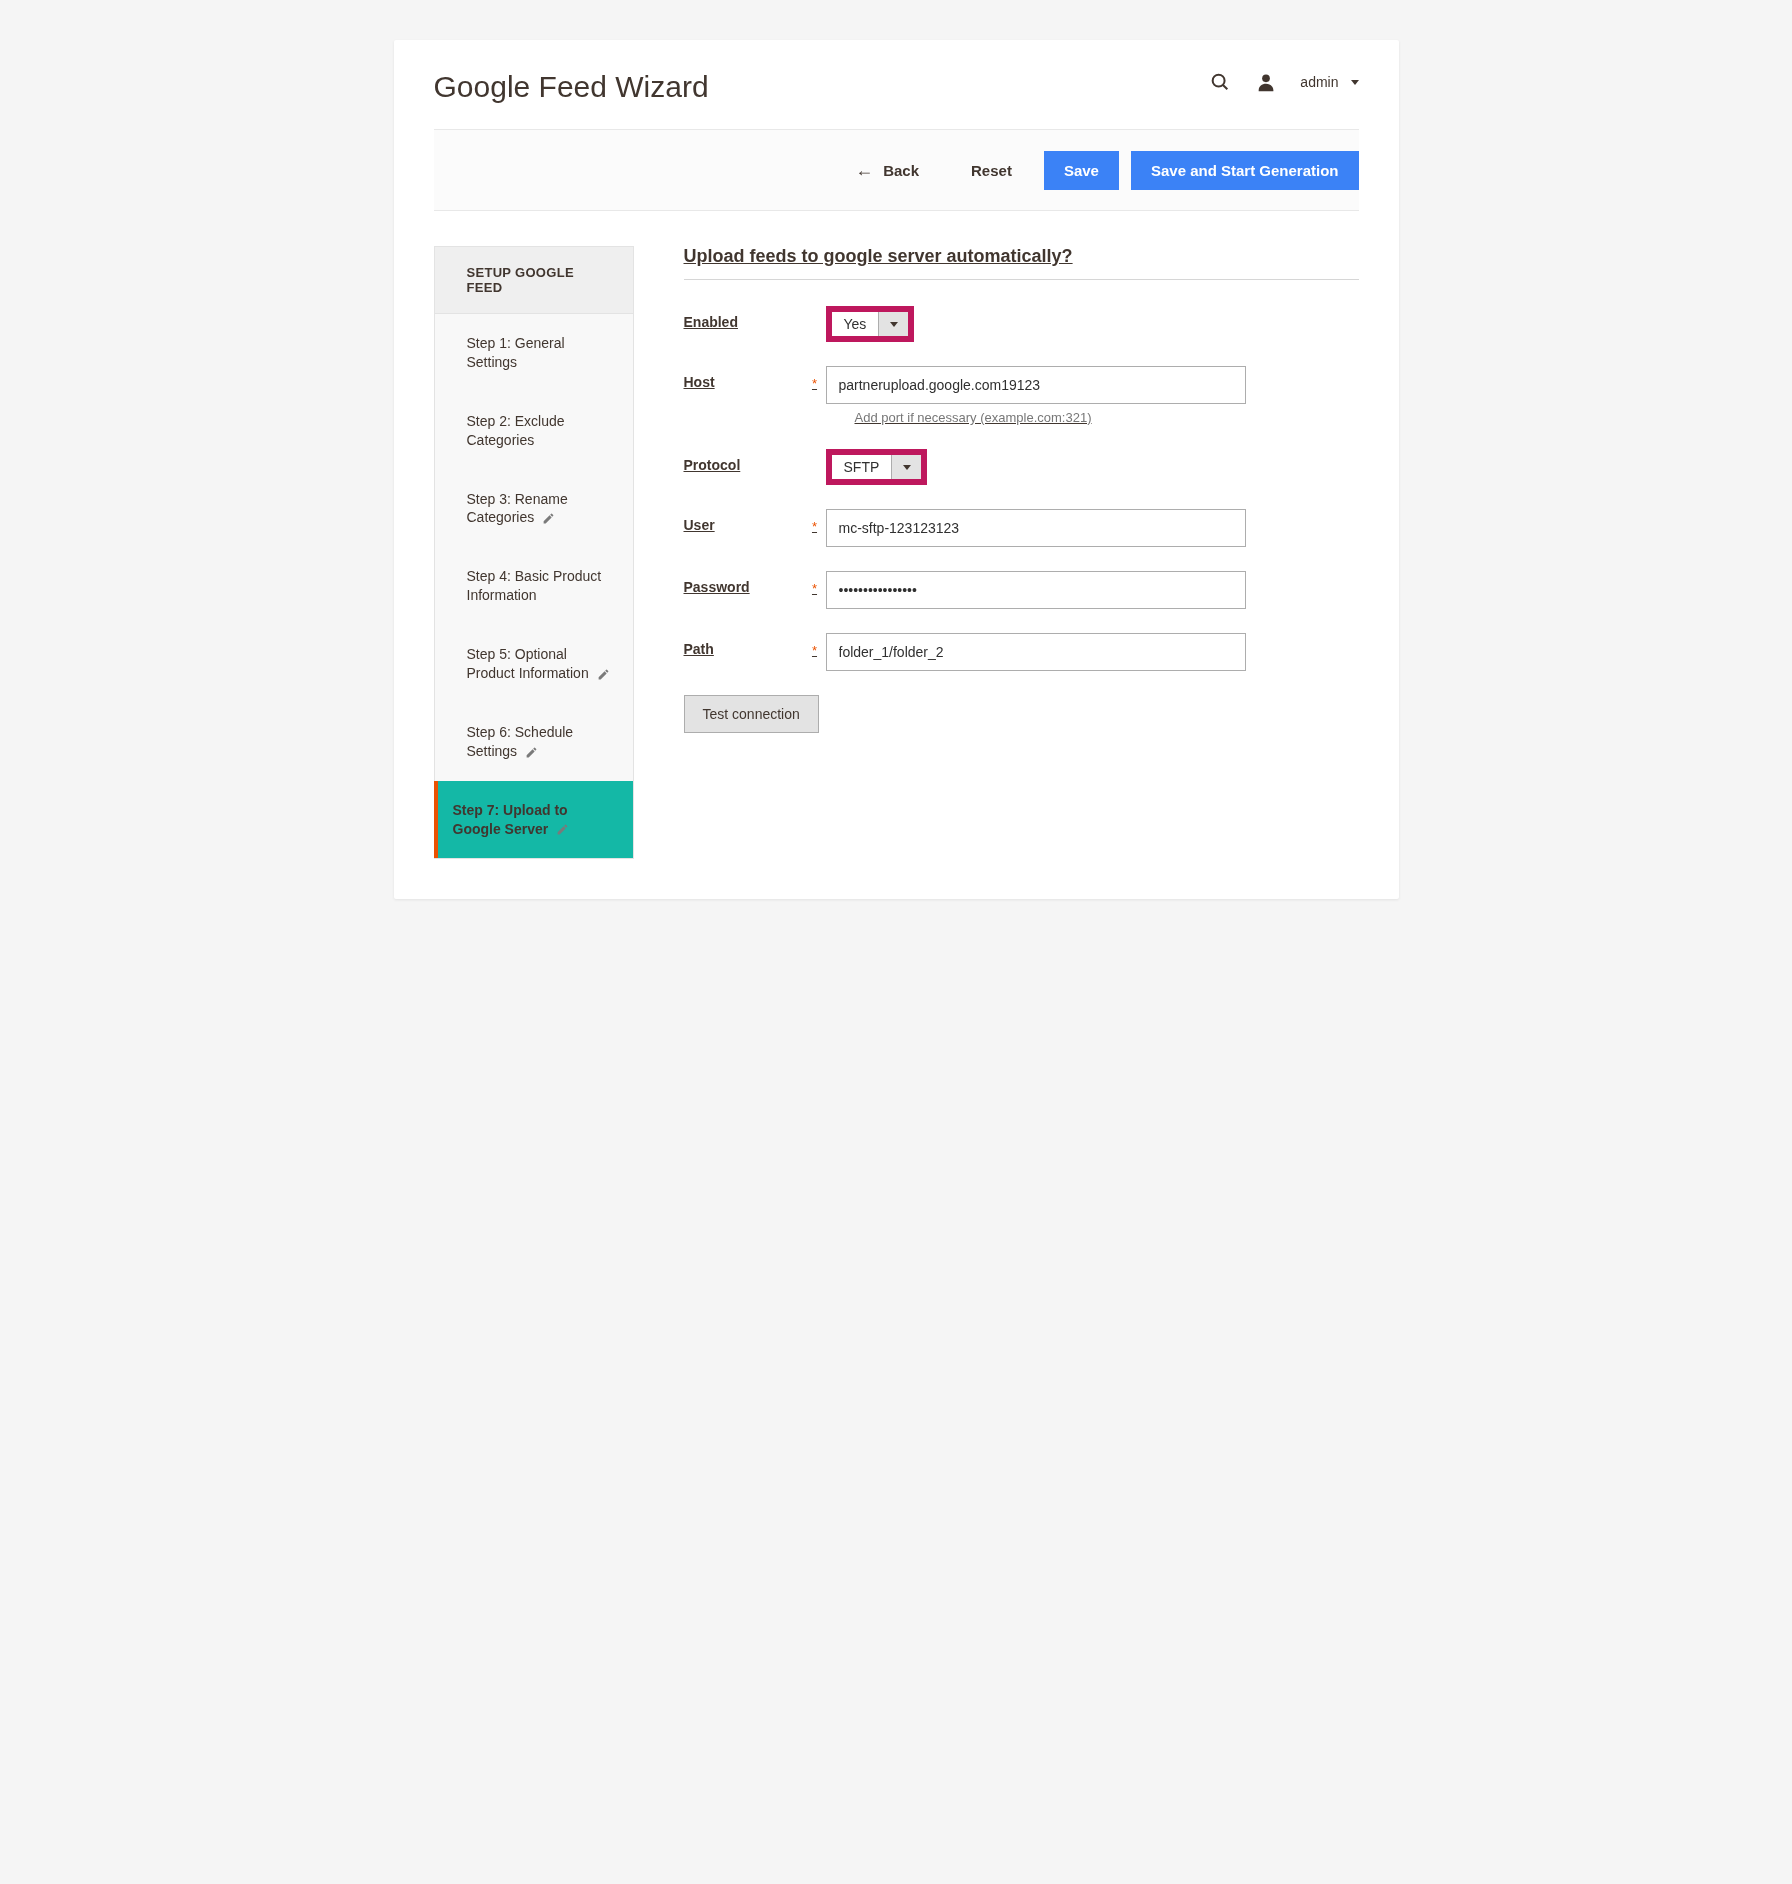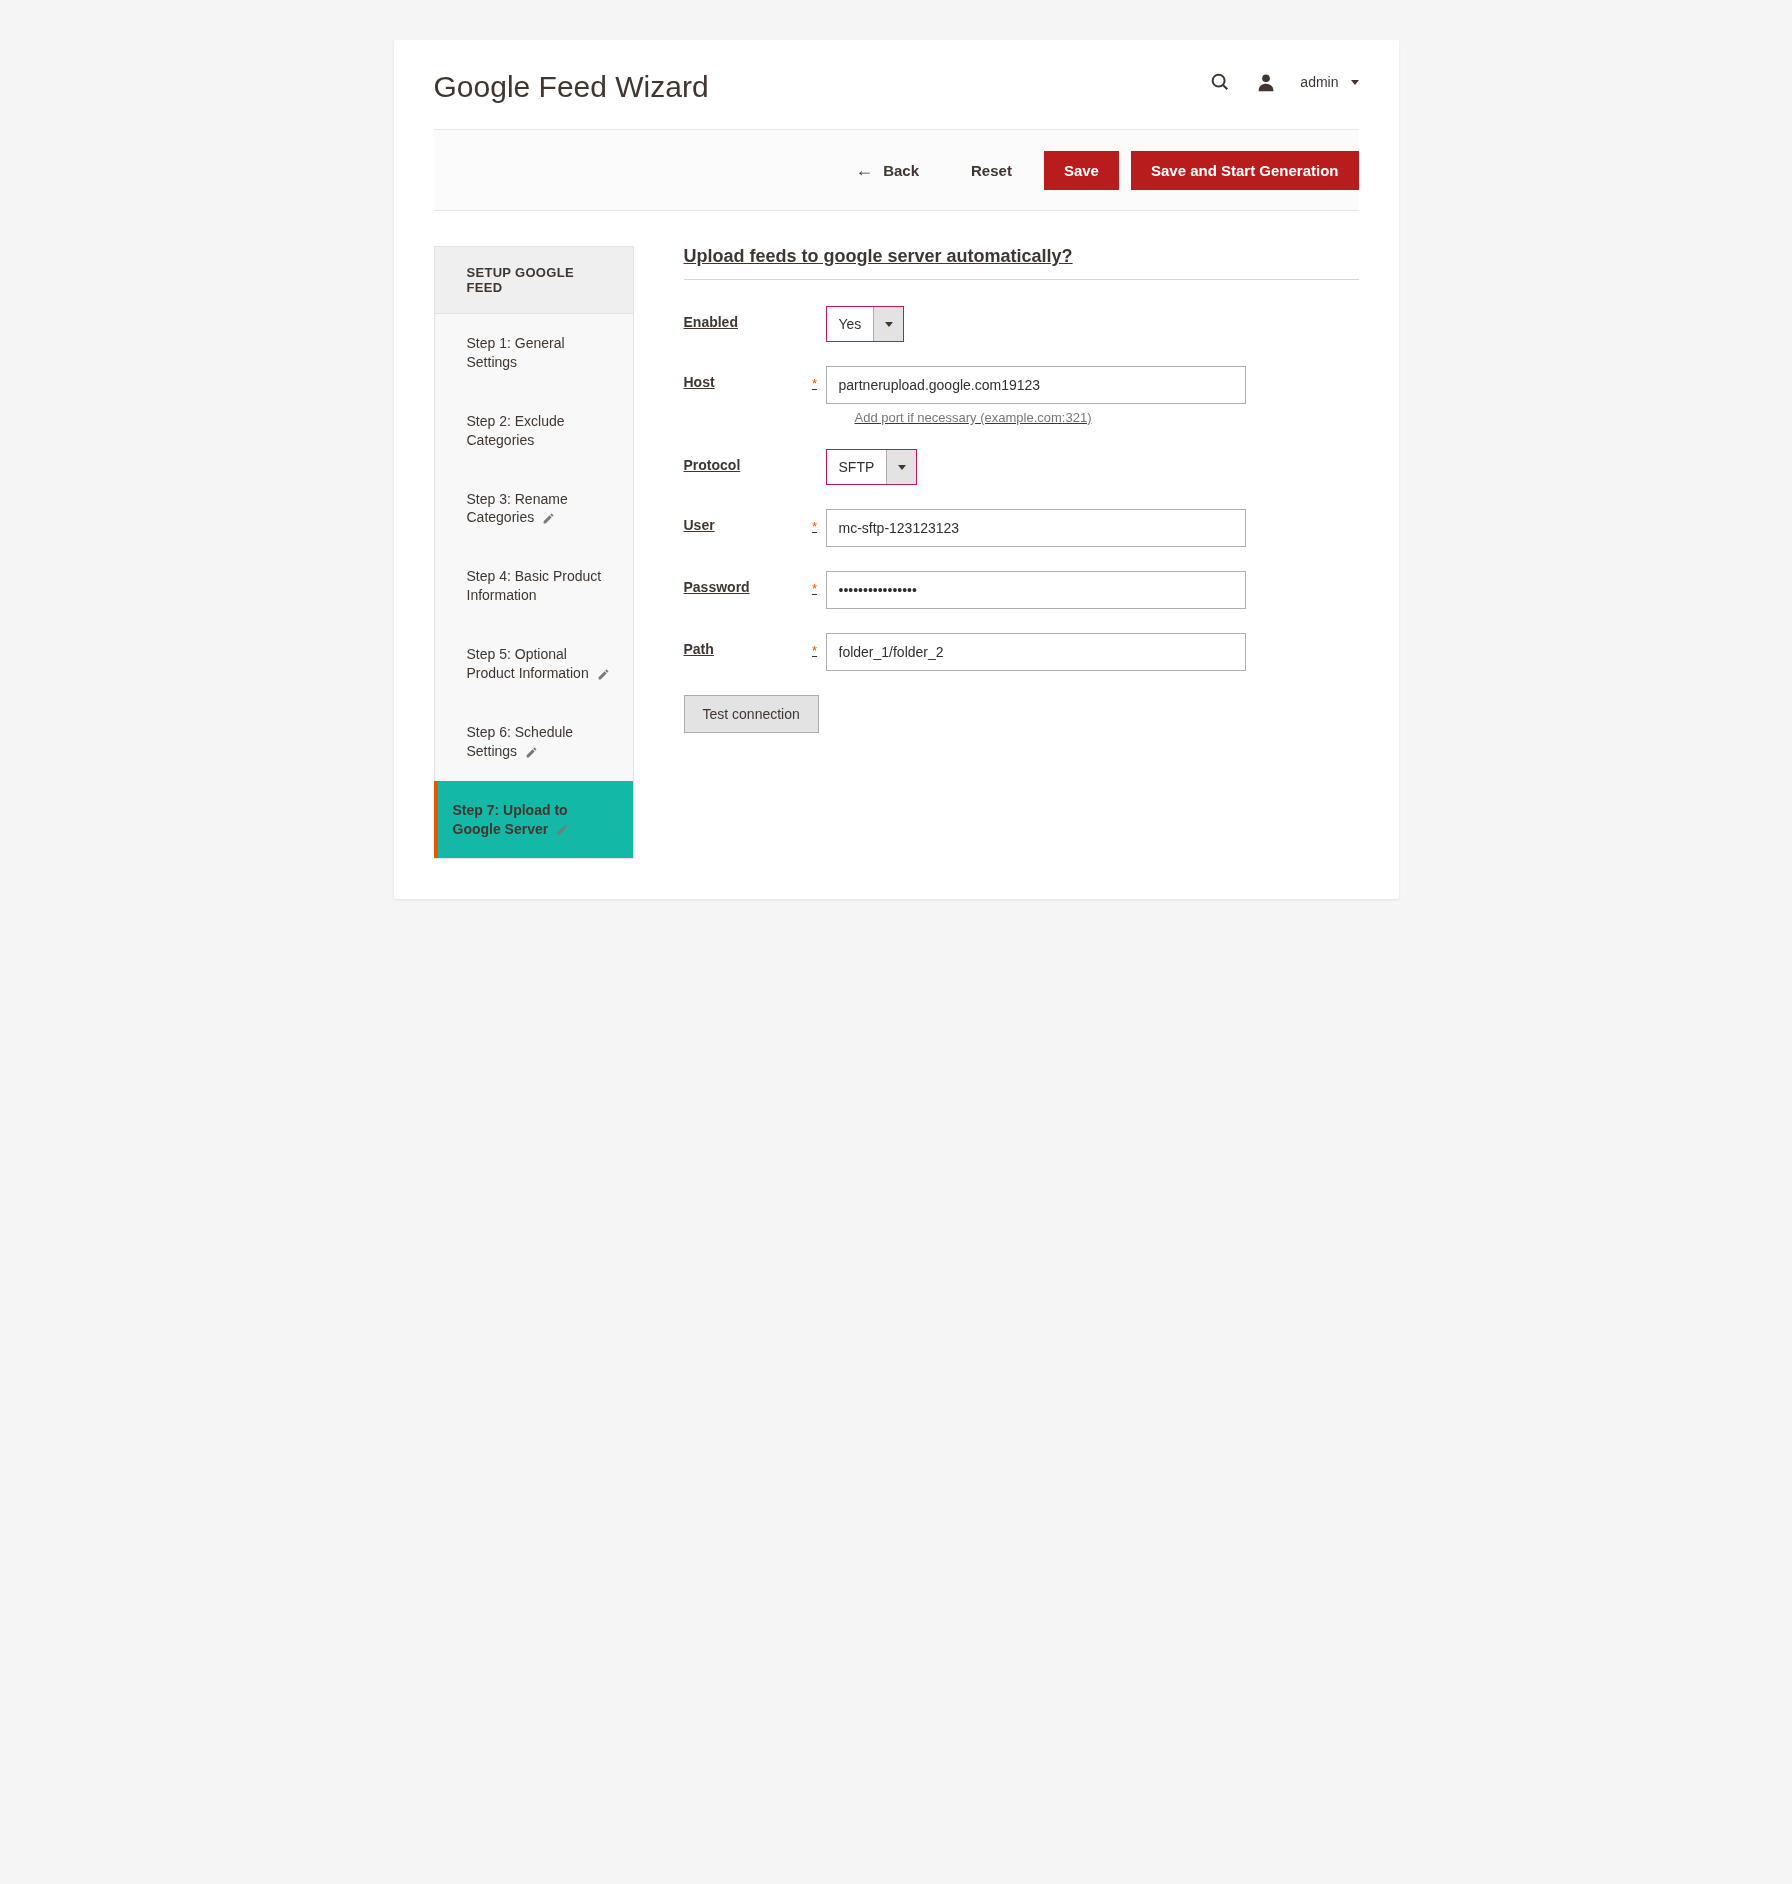--- a/index.html
+++ b/index.html
@@ -80,21 +80,21 @@
     font-weight: 600;
     display: inline-flex;
     align-items: center;
     gap: 10px;
   }
   .arrow-left {
     font-size: 18px;
     line-height: 1;
   }
   .btn-primary {
-    background: #b91c1c;
+    background: #3b82f6;
     color: #fff;
   }
   .content {
     display: flex;
     gap: 50px;
     padding-top: 35px;
   }
   .sidebar {
     width: 200px;
     flex-shrink: 0;
@@ -185,21 +185,21 @@
     background: #fff;
   }
   .hint {
     font-size: 13px;
     color: #777;
     margin-top: 6px;
     margin-left: 29px;
   }
   .select-wrap {
     display: inline-flex;
-    border: 1px solid #be185d;
+    border: 6px solid #be185d;
     background: #fff;
     height: 36px;
     align-items: stretch;
   }
   .select-value {
     padding: 0 12px;
     display: flex;
     align-items: center;
     font-size: 14px;
     color: #303030;

